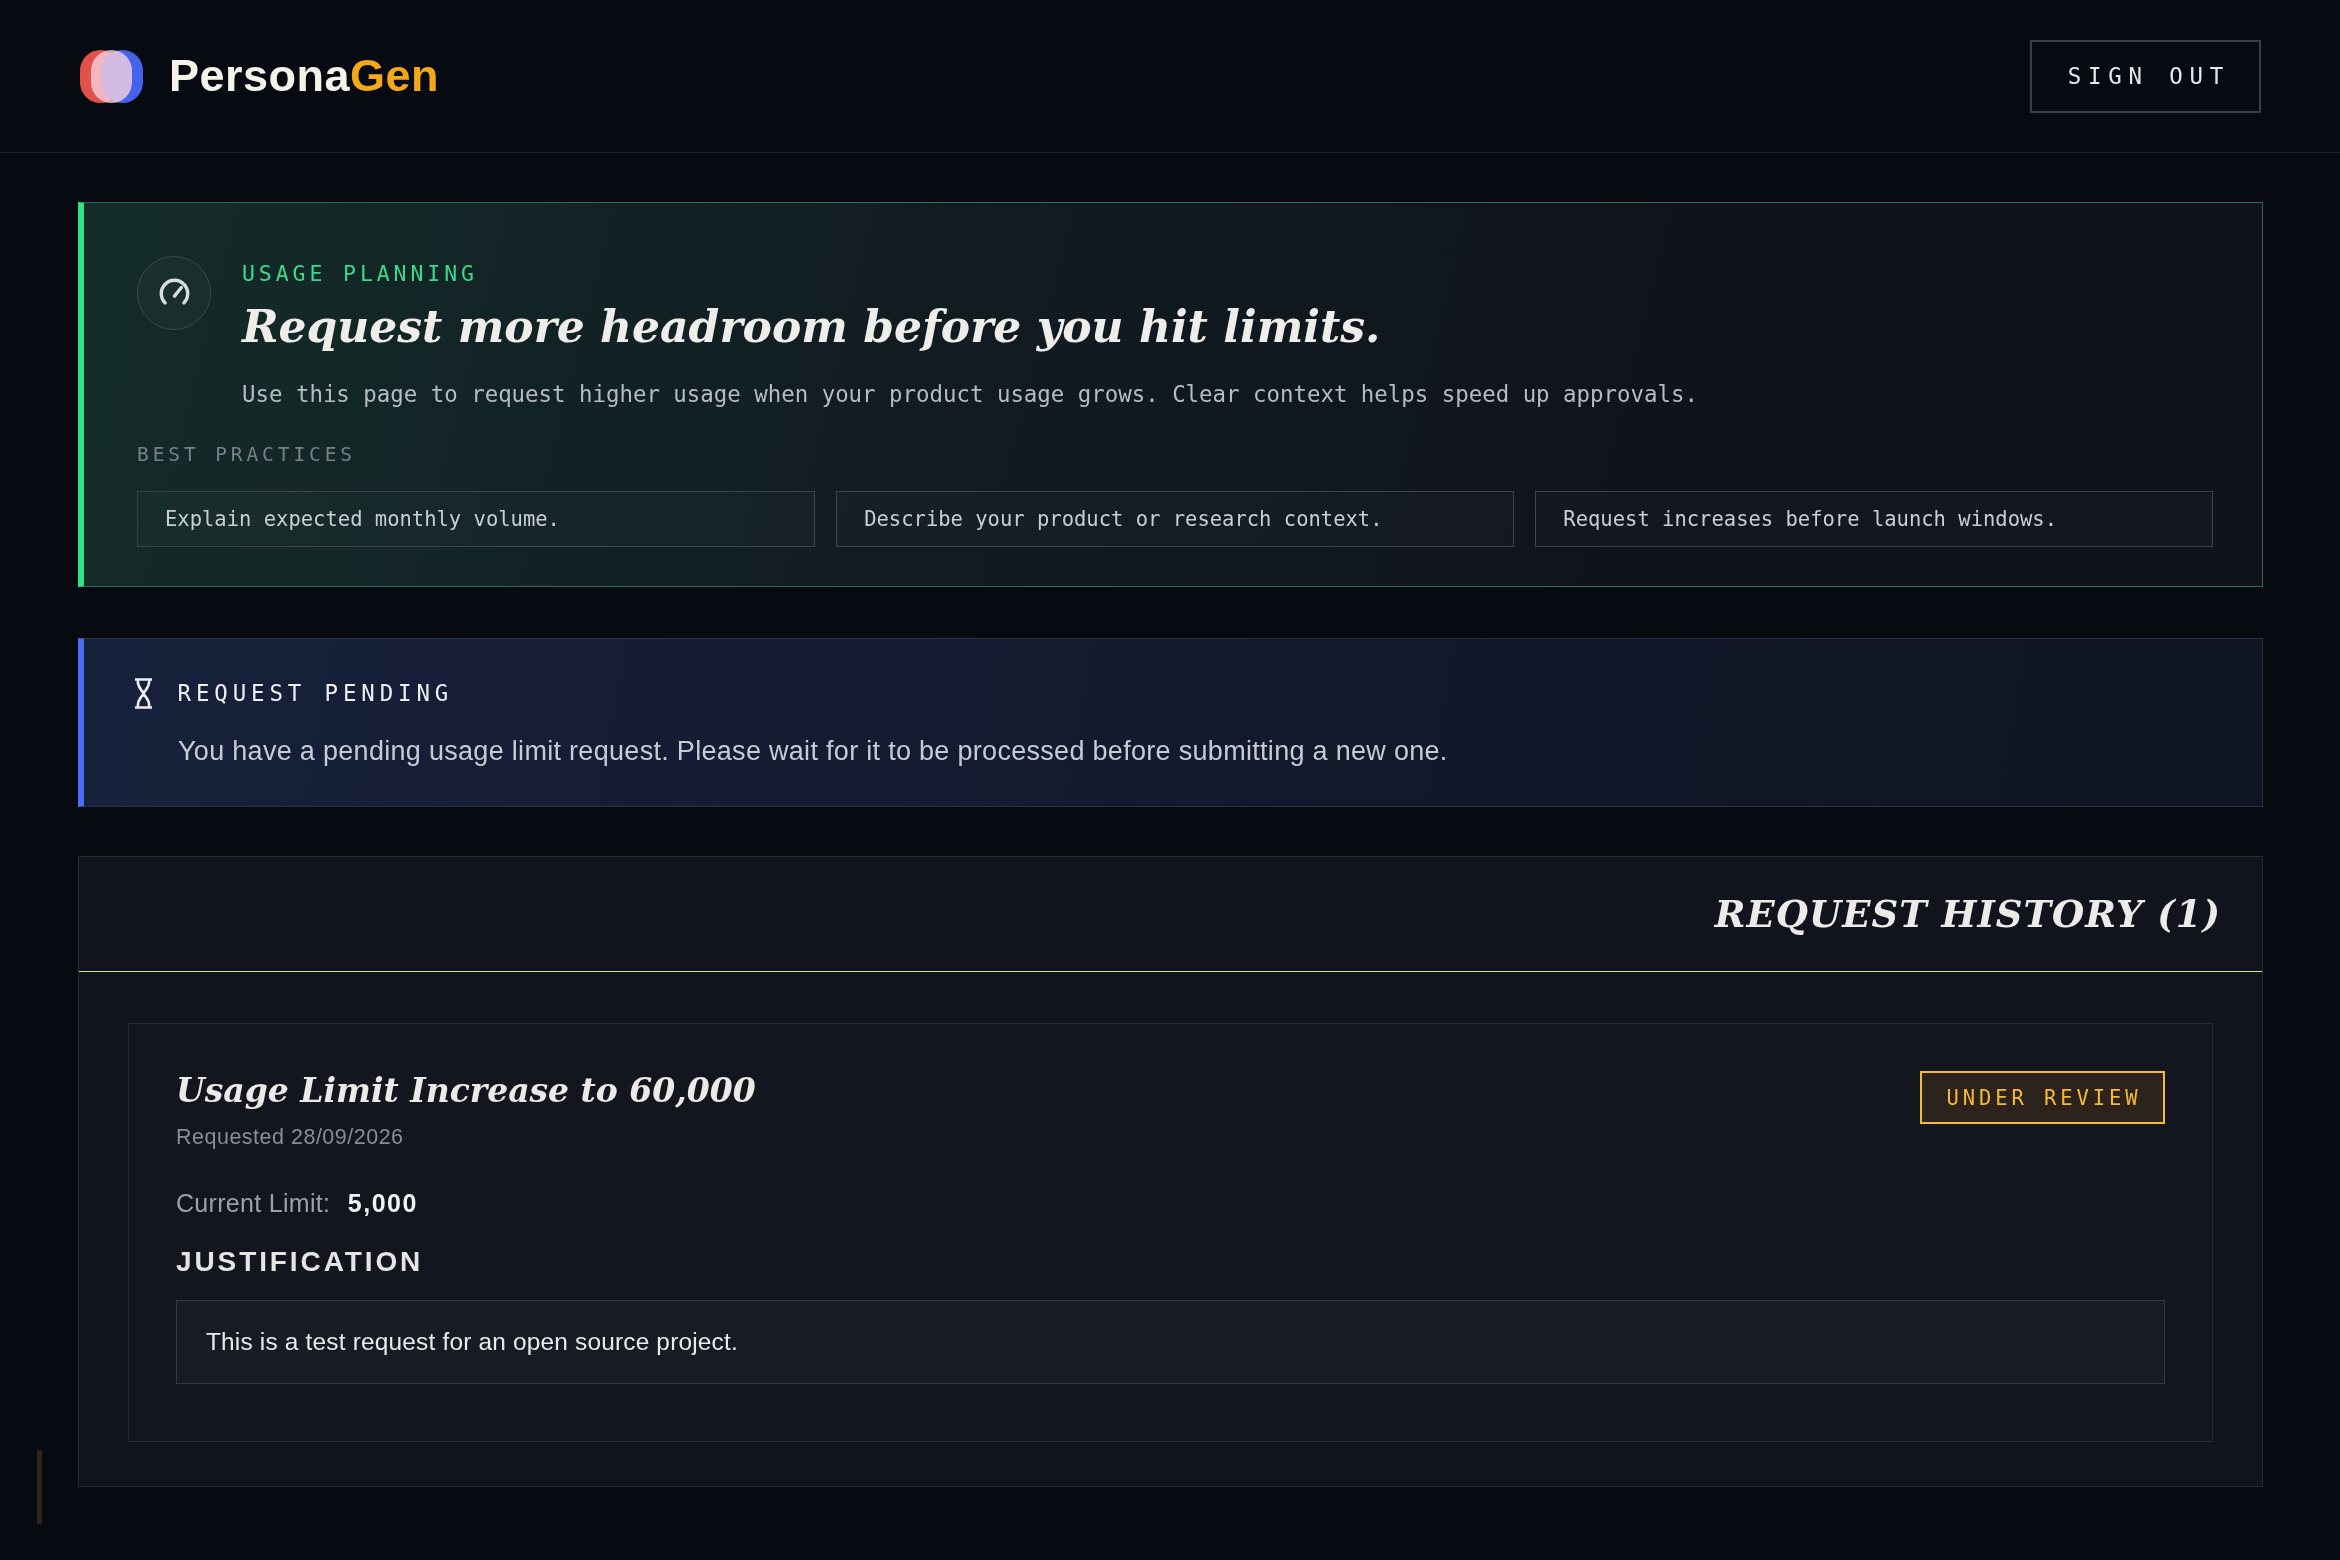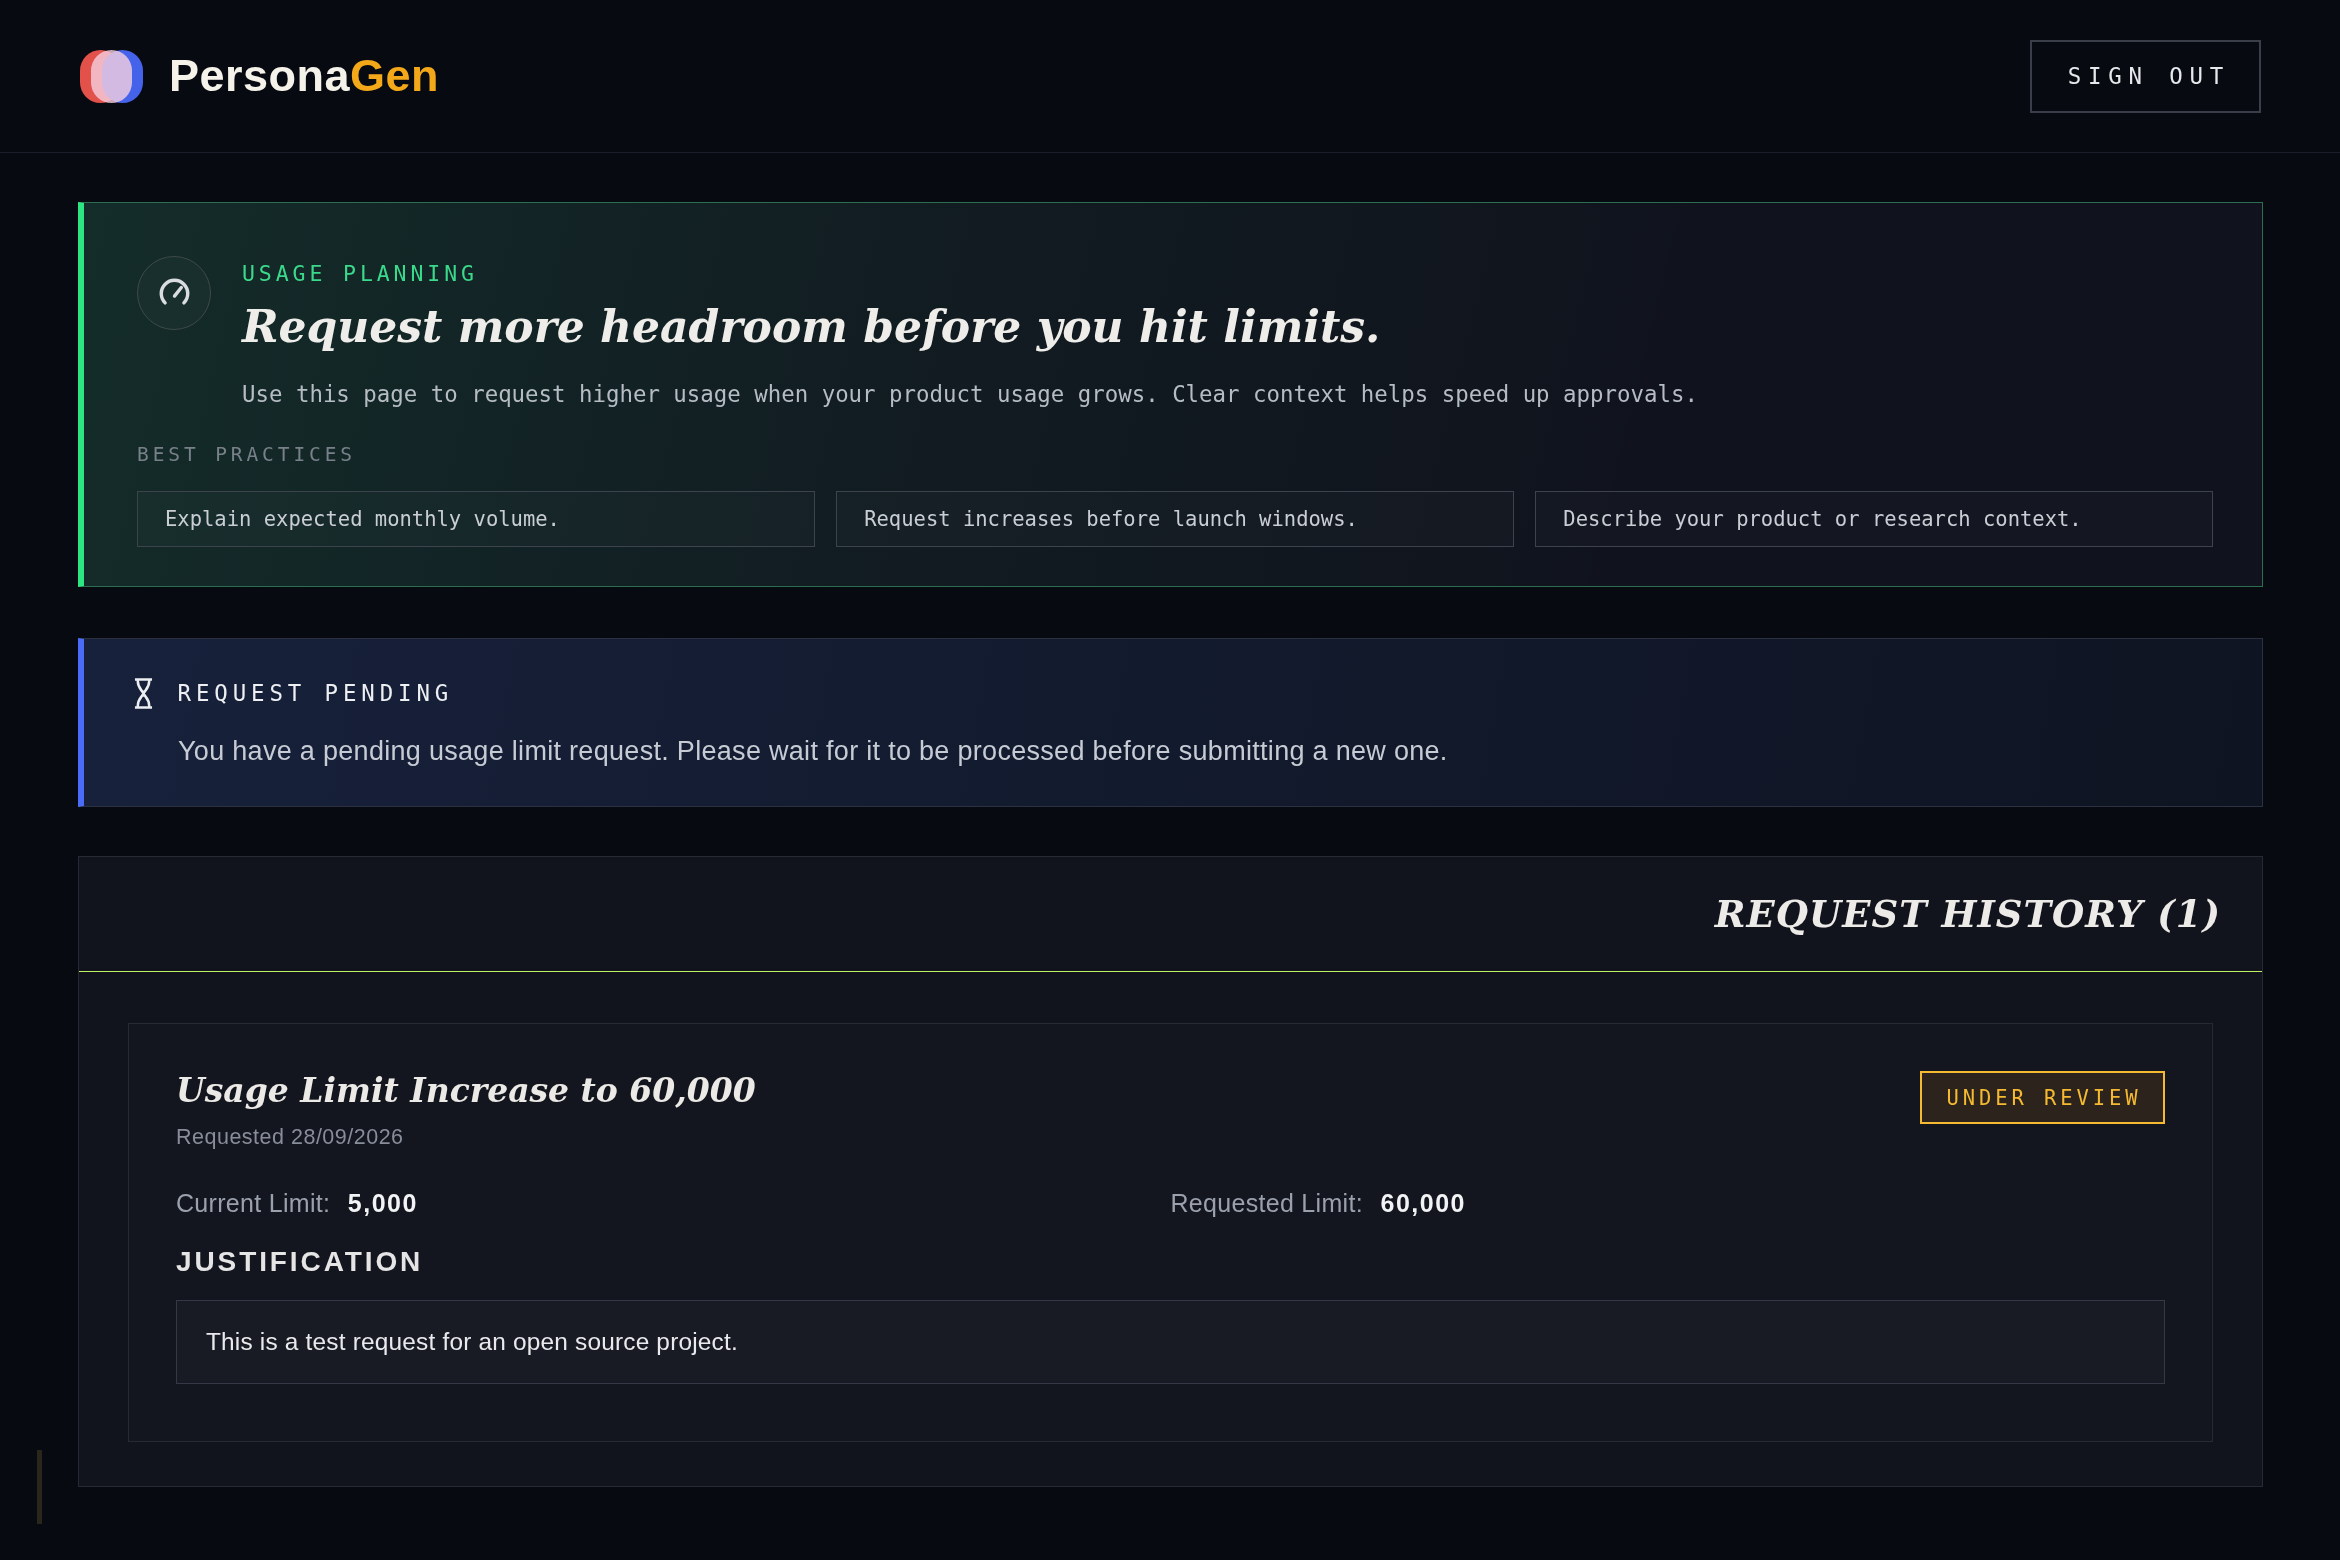--- a/index.html
+++ b/index.html
@@ -148,22 +148,22 @@
         </div>
         <div>
           <div class="usage-eyebrow">USAGE PLANNING</div>
           <div class="usage-title">Request more headroom before you hit limits.</div>
           <div class="usage-desc">Use this page to request higher usage when your product usage grows. Clear context helps speed up approvals.</div>
         </div>
       </div>
       <div class="bp-label">BEST PRACTICES</div>
       <div class="bp-row">
         <div class="bp-box">Explain expected monthly volume.</div>
+        <div class="bp-box">Describe your product or research context.</div>
         <div class="bp-box">Request increases before launch windows.</div>
-        <div class="bp-box">Describe your product or research context.</div>
       </div>
     </section>
 
     <section class="panel-pending">
       <div class="pending-head">
         <span class="hourglass-wrap">
           <svg width="25" height="35" viewBox="0 0 24 32" fill="none">
             <path d="M5 2.5 H19 M5 29.5 H19 M6.5 4 C6.5 11 10.8 13 12 16 C13.2 13 17.5 11 17.5 4 M6.5 28 C6.5 21 10.8 19 12 16 C13.2 19 17.5 21 17.5 28" stroke="#eceef2" stroke-width="2.4" fill="none" stroke-linecap="square"></path>
           </svg>
         </span>
@@ -183,24 +183,20 @@
               <div class="req-title">Usage Limit Increase to 60,000</div>
               <div class="req-date">Requested 28/09/2026</div>
             </div>
             <div class="status-badge">UNDER REVIEW</div>
           </div>
           <div class="limits-row">
             <div class="limit-pair">
               <span class="limit-label">Current Limit:</span>
               <span class="limit-value">5,000</span>
             </div>
-            <div class="limit-pair">
-              <span class="limit-label">Requested Limit:</span>
-              <span class="limit-value">60,000</span>
-            </div>
           </div>
           <div class="just-label">JUSTIFICATION</div>
           <div class="just-box">This is a test request for an open source project.</div>
         </div>
       </div>
     </section>
 
   </div>
 
   <div class="edge-tick"></div>

